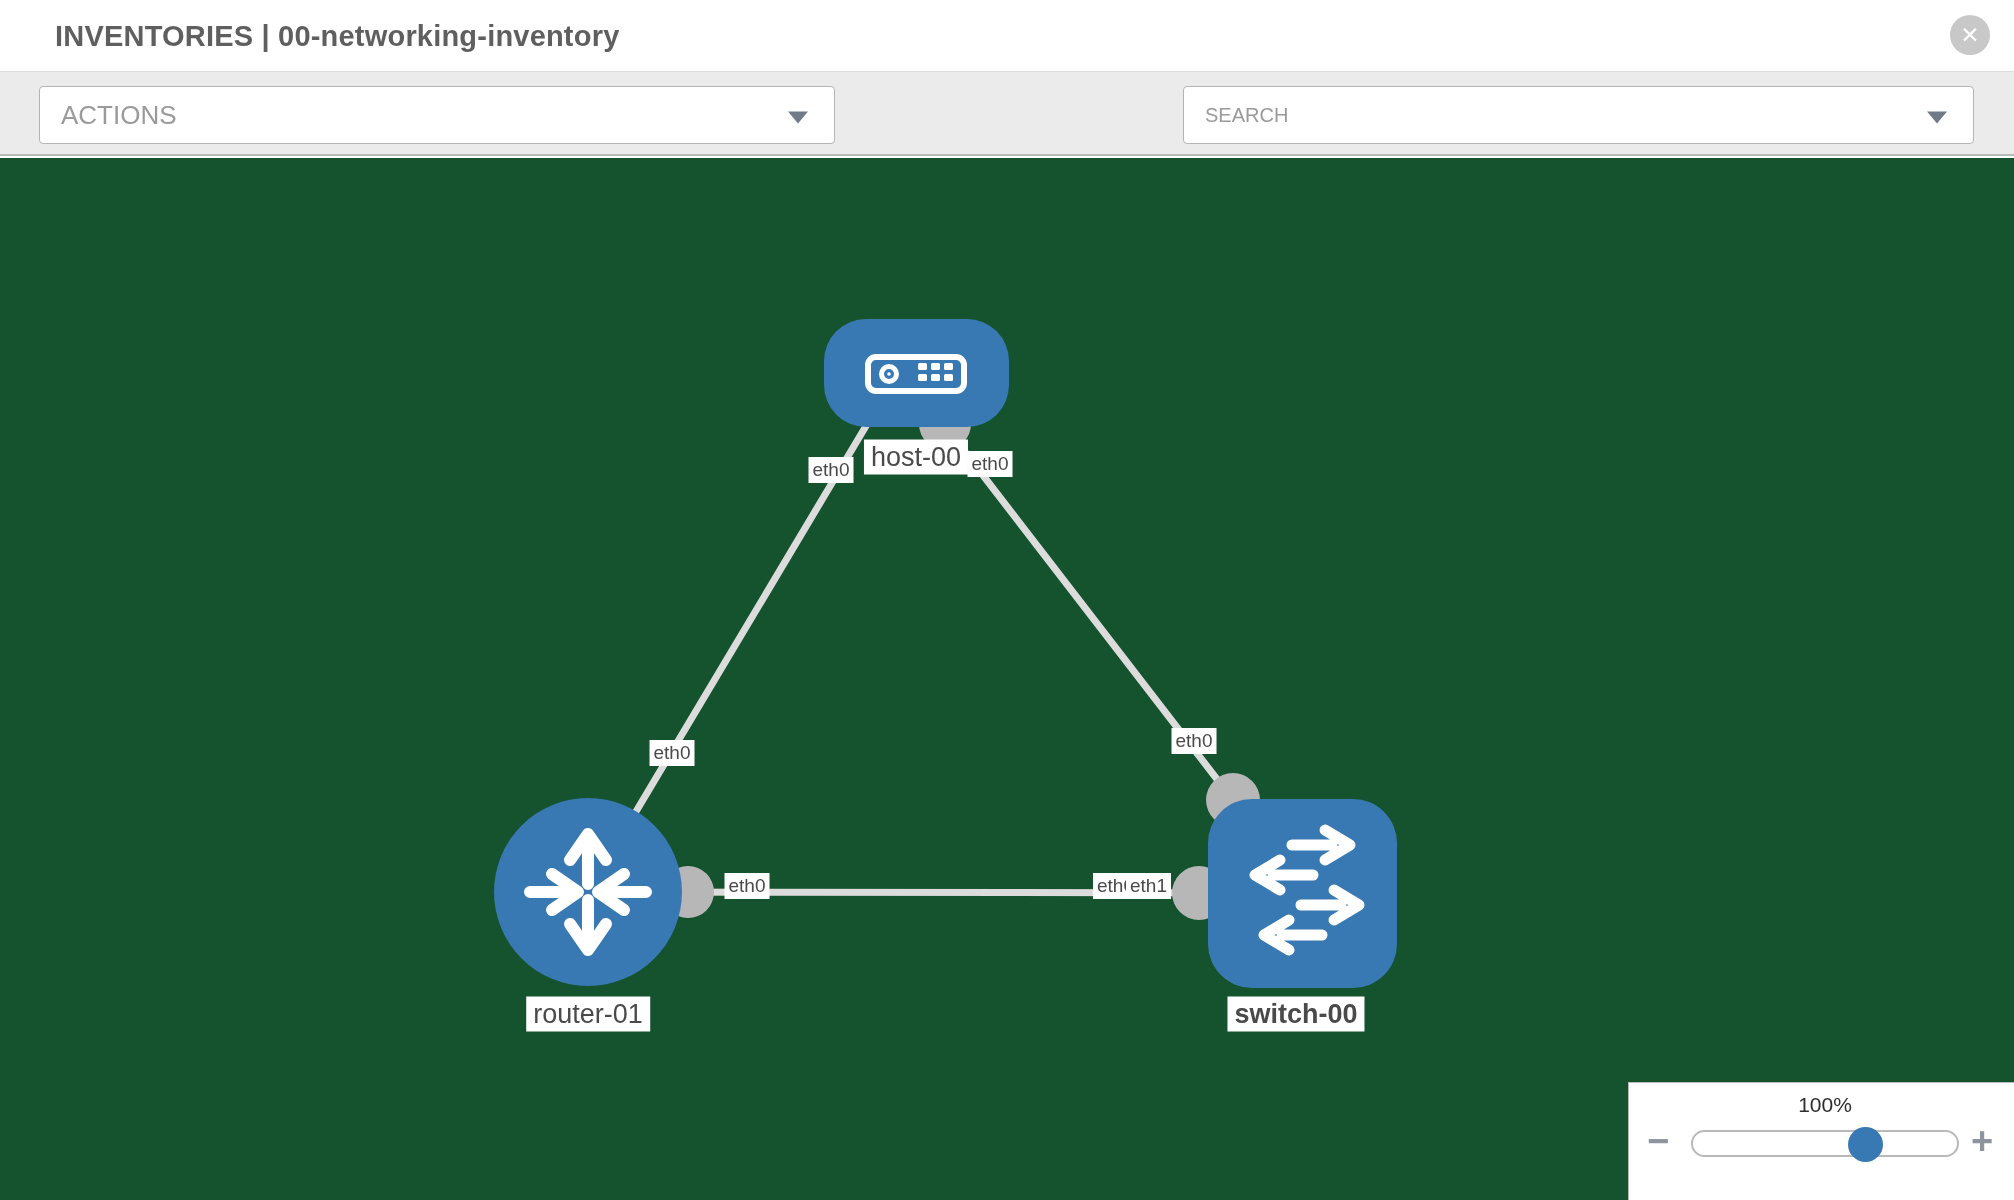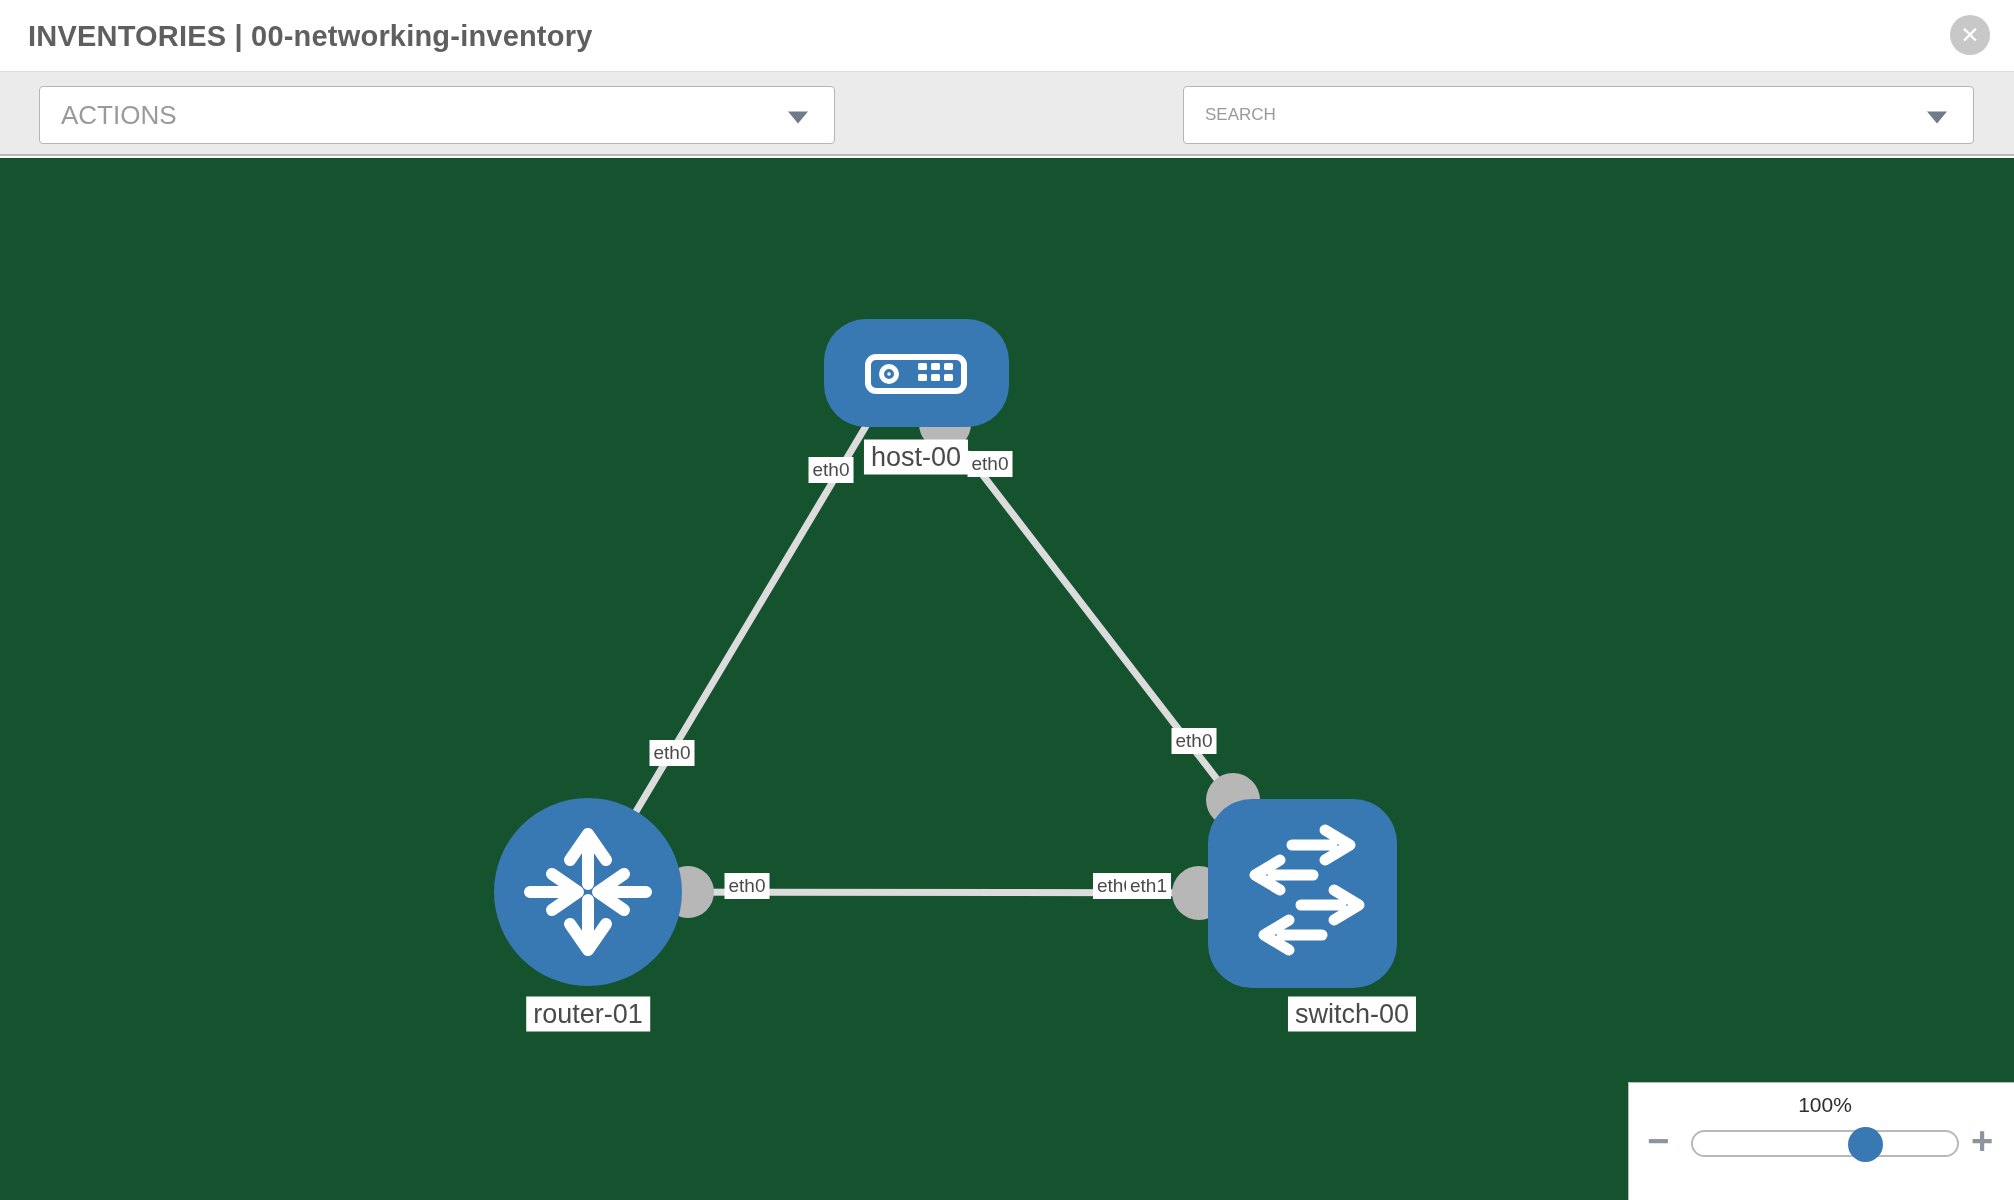--- a/index.html
+++ b/index.html
@@ -2,38 +2,38 @@
 <html><head>
 <meta charset="utf-8">
 <style>
   * { margin:0; padding:0; box-sizing:border-box; }
   html,body { width:2014px; height:1200px; overflow:hidden; background:#fff; }
   body { font-family:"Liberation Sans","DejaVu Sans",sans-serif; }
   .screen { position:relative; width:2014px; height:1200px; overflow:hidden; background:#fff; }
 
   
   .hdr { position:absolute; left:0; top:0; width:100%; height:71px; background:#fff; }
-  .hdr-title { position:absolute; left:28px; top:50%; transform:translateY(-50%);
+  .hdr-title { position:absolute; left:55px; top:50%; transform:translateY(-50%);
                font-size:29px; font-weight:bold; color:#5f5f5f; letter-spacing:0.2px; }
   .close-btn { position:absolute; right:24px; top:15px; width:40px; height:40px; border-radius:50%;
                background:#c8c8c8; color:#fff; font-size:23px; font-weight:bold; line-height:40px;
                text-align:center; cursor:pointer; }
 
   
   .tbar { position:absolute; left:0; top:71px; width:100%; height:85px; background:#ebebeb;
           border-top:1px solid #dcdcdc; border-bottom:2px solid #b9b9b9; }
   .select-box { position:absolute; top:14px; height:58px; background:#fff;
                 border:1px solid #b5b5b5; border-radius:4px; display:flex; align-items:center; }
   .select-box .val { padding-left:21px; font-size:26px; color:#9a9a9a; }
   .caret { position:absolute; right:26px; top:50%; transform:translateY(-30%);
            width:0; height:0; border-left:10px solid transparent; border-right:10px solid transparent;
            border-top:12px solid #6f7b89; }
   .actions-box { left:39px; width:796px; }
   .search-box  { left:1183px; width:791px; }
-  .search-box input { border:none; outline:none; width:640px; padding-left:21px; font-size:17px;
+  .search-box input { border:none; outline:none; width:640px; padding-left:21px; font-size:20px;
                       color:#6a6a6a; background:transparent; font-family:inherit; }
   .search-box input::placeholder { color:#9a9a9a; opacity:1; }
   .tool-icon { position:absolute; top:96px; width:42px; height:42px; cursor:pointer; }
   .wrench { left:1047px; }
   .key    { left:1114px; }
 
   
   .canvas { position:absolute; left:0; top:158px; width:2014px; height:1042px; background:#14532d; }
   .topo-svg { position:absolute; left:0; top:0; }
 
@@ -146,21 +146,21 @@
 
     <span class="chip ifchip" style="left:831px;  top:312px;">eth0</span>
     <span class="chip namechip" style="left:916px; top:299px;">host-00</span>
     <span class="chip ifchip" style="left:990px;  top:306px;">eth0</span>
     <span class="chip ifchip" style="left:672px;  top:595px;">eth0</span>
     <span class="chip ifchip" style="left:1194px; top:583px;">eth0</span>
     <span class="chip ifchip" style="left:747px;  top:728px;">eth0</span>
     <span class="chip ifchip-edge" style="left:1093px; top:728px; z-index:1;">eth0</span>
     <span class="chip ifchip-edge" style="left:1126px; top:728px; z-index:2;">eth1</span>
     <span class="chip namechip" style="left:588px;  top:856px;">router-01</span>
-    <span class="chip namechip" style="left:1352px; top:856px;">switch-00</span>
+    <span class="chip namechip" style="left:1296px; top:856px;font-weight:bold;">switch-00</span>
 
     <div class="zoom-panel">
       <div class="zoom-val">100%</div>
       <div class="zoom-minus">−</div>
       <div class="zoom-track">
         <div class="zoom-thumb"></div>
       </div>
       <div class="zoom-plus">+</div>
     </div>
 

